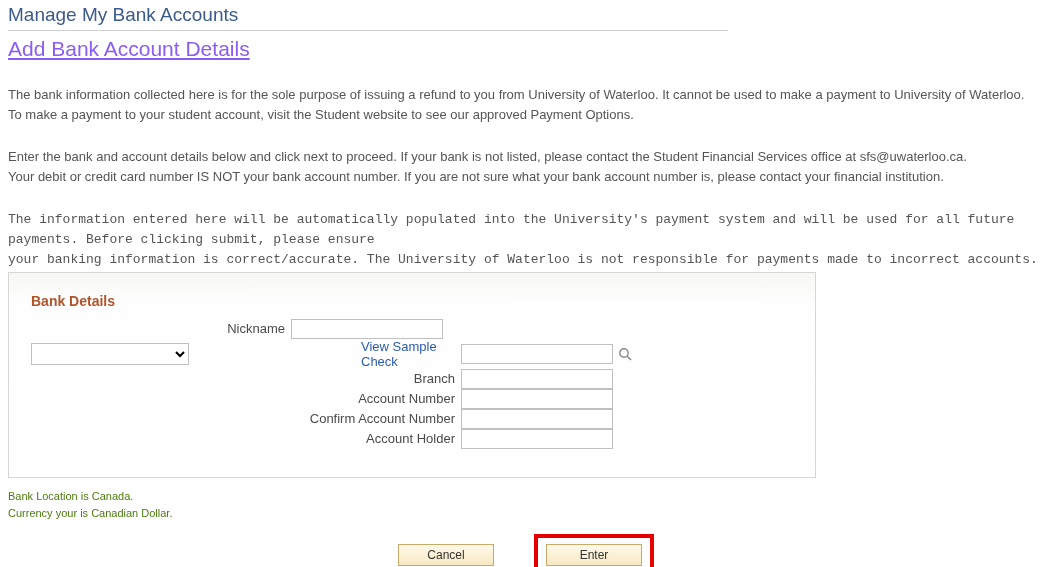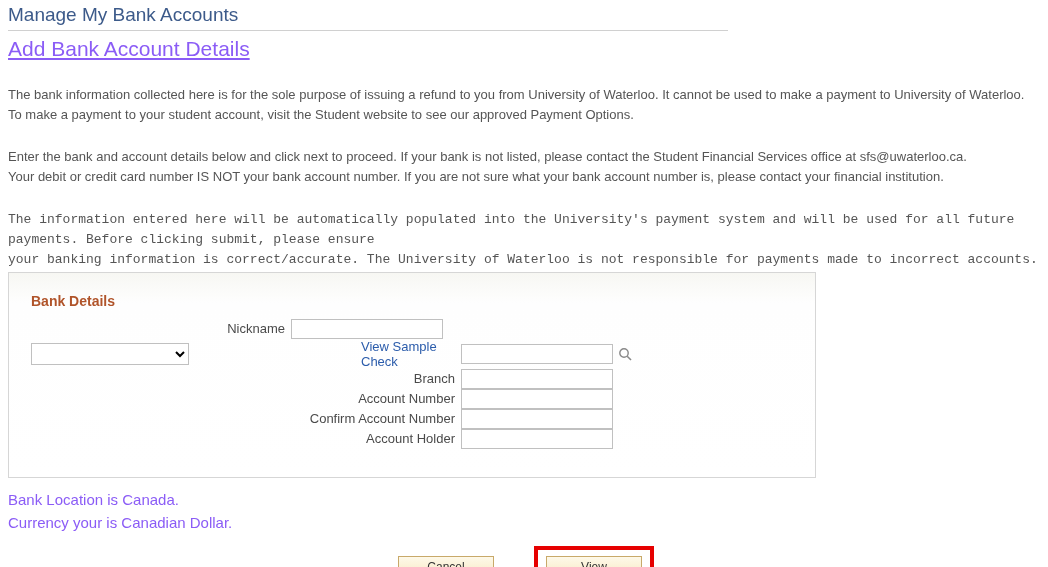--- a/index.html
+++ b/index.html
@@ -87,22 +87,22 @@
       color: #2b5cab;
       font-size: 13px;
       text-decoration: none;
       cursor: pointer;
       margin-top: 48px;
     }
     .view-check-cell {
       padding-left: 70px;
     }
     .foot-note {
-      font-size: 15px;
-      color: #8b5cf6;
+      font-size: 11px;
+      color: #4d7c0f;
       line-height: 1.55;
       margin: 4px 0 12px 0;
     }
     .button-row {
       display: flex;
       gap: 40px;
       padding-left: 390px;
       align-items: center;
     }
     .btn {
@@ -197,15 +197,15 @@
 </div>
 
 <div class="foot-note">
   <div>Bank Location is Canada.</div>
   <div>Currency your is Canadian Dollar.</div>
 </div>
 
 <div class="button-row">
   <button class="btn">Cancel</button>
   <span class="highlight-box">
-    <button class="btn">View</button>
+    <button class="btn">Enter</button>
   </span>
 </div>
 
 </body></html>

